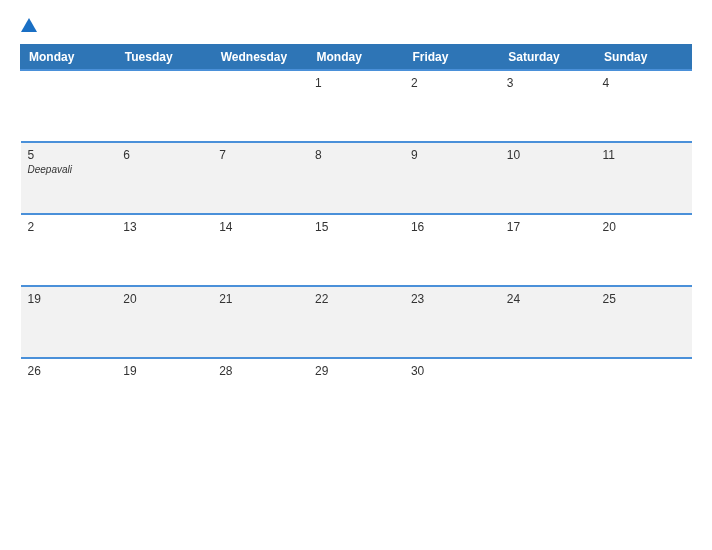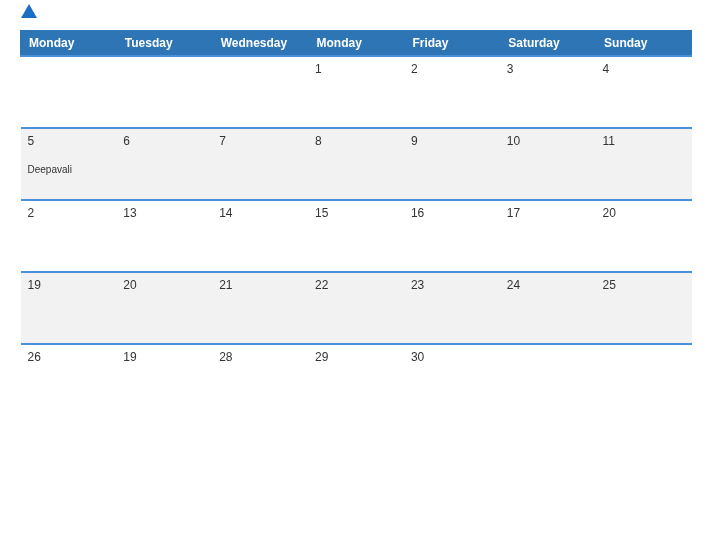--- a/index.html
+++ b/index.html
@@ -6,21 +6,21 @@
     body {
       width: 712px;
       height: 550px;
       font-family: Arial, sans-serif;
       background: #fff;
       overflow: hidden;
     }
     .page {
       width: 712px;
       height: 413px;
-      padding: 4px 20px 14px 20px;
+      padding: 18px 20px 14px 20px;
       position: relative;
     }
     .header {
       display: flex;
       align-items: flex-start;
       justify-content: space-between;
       margin-bottom: 10px;
     }
     .logo-general {
       font-size: 13px;
@@ -99,21 +99,22 @@
     }
     .day-num {
       font-size: 12px;
       color: #333;
       display: block;
     }
     .event {
       font-size: 10px;
       color: #333;
       display: block;
-      margin-top: 16px;
+      margin-top: 2px;
+      font-style: italic;
     }
   </style>
 </head>
 <body>
 
 <div class="page">
   <div class="header">
     <div class="logo-wrapper">
       <div class="logo-text-row">
         <span class="logo-general"></span>

